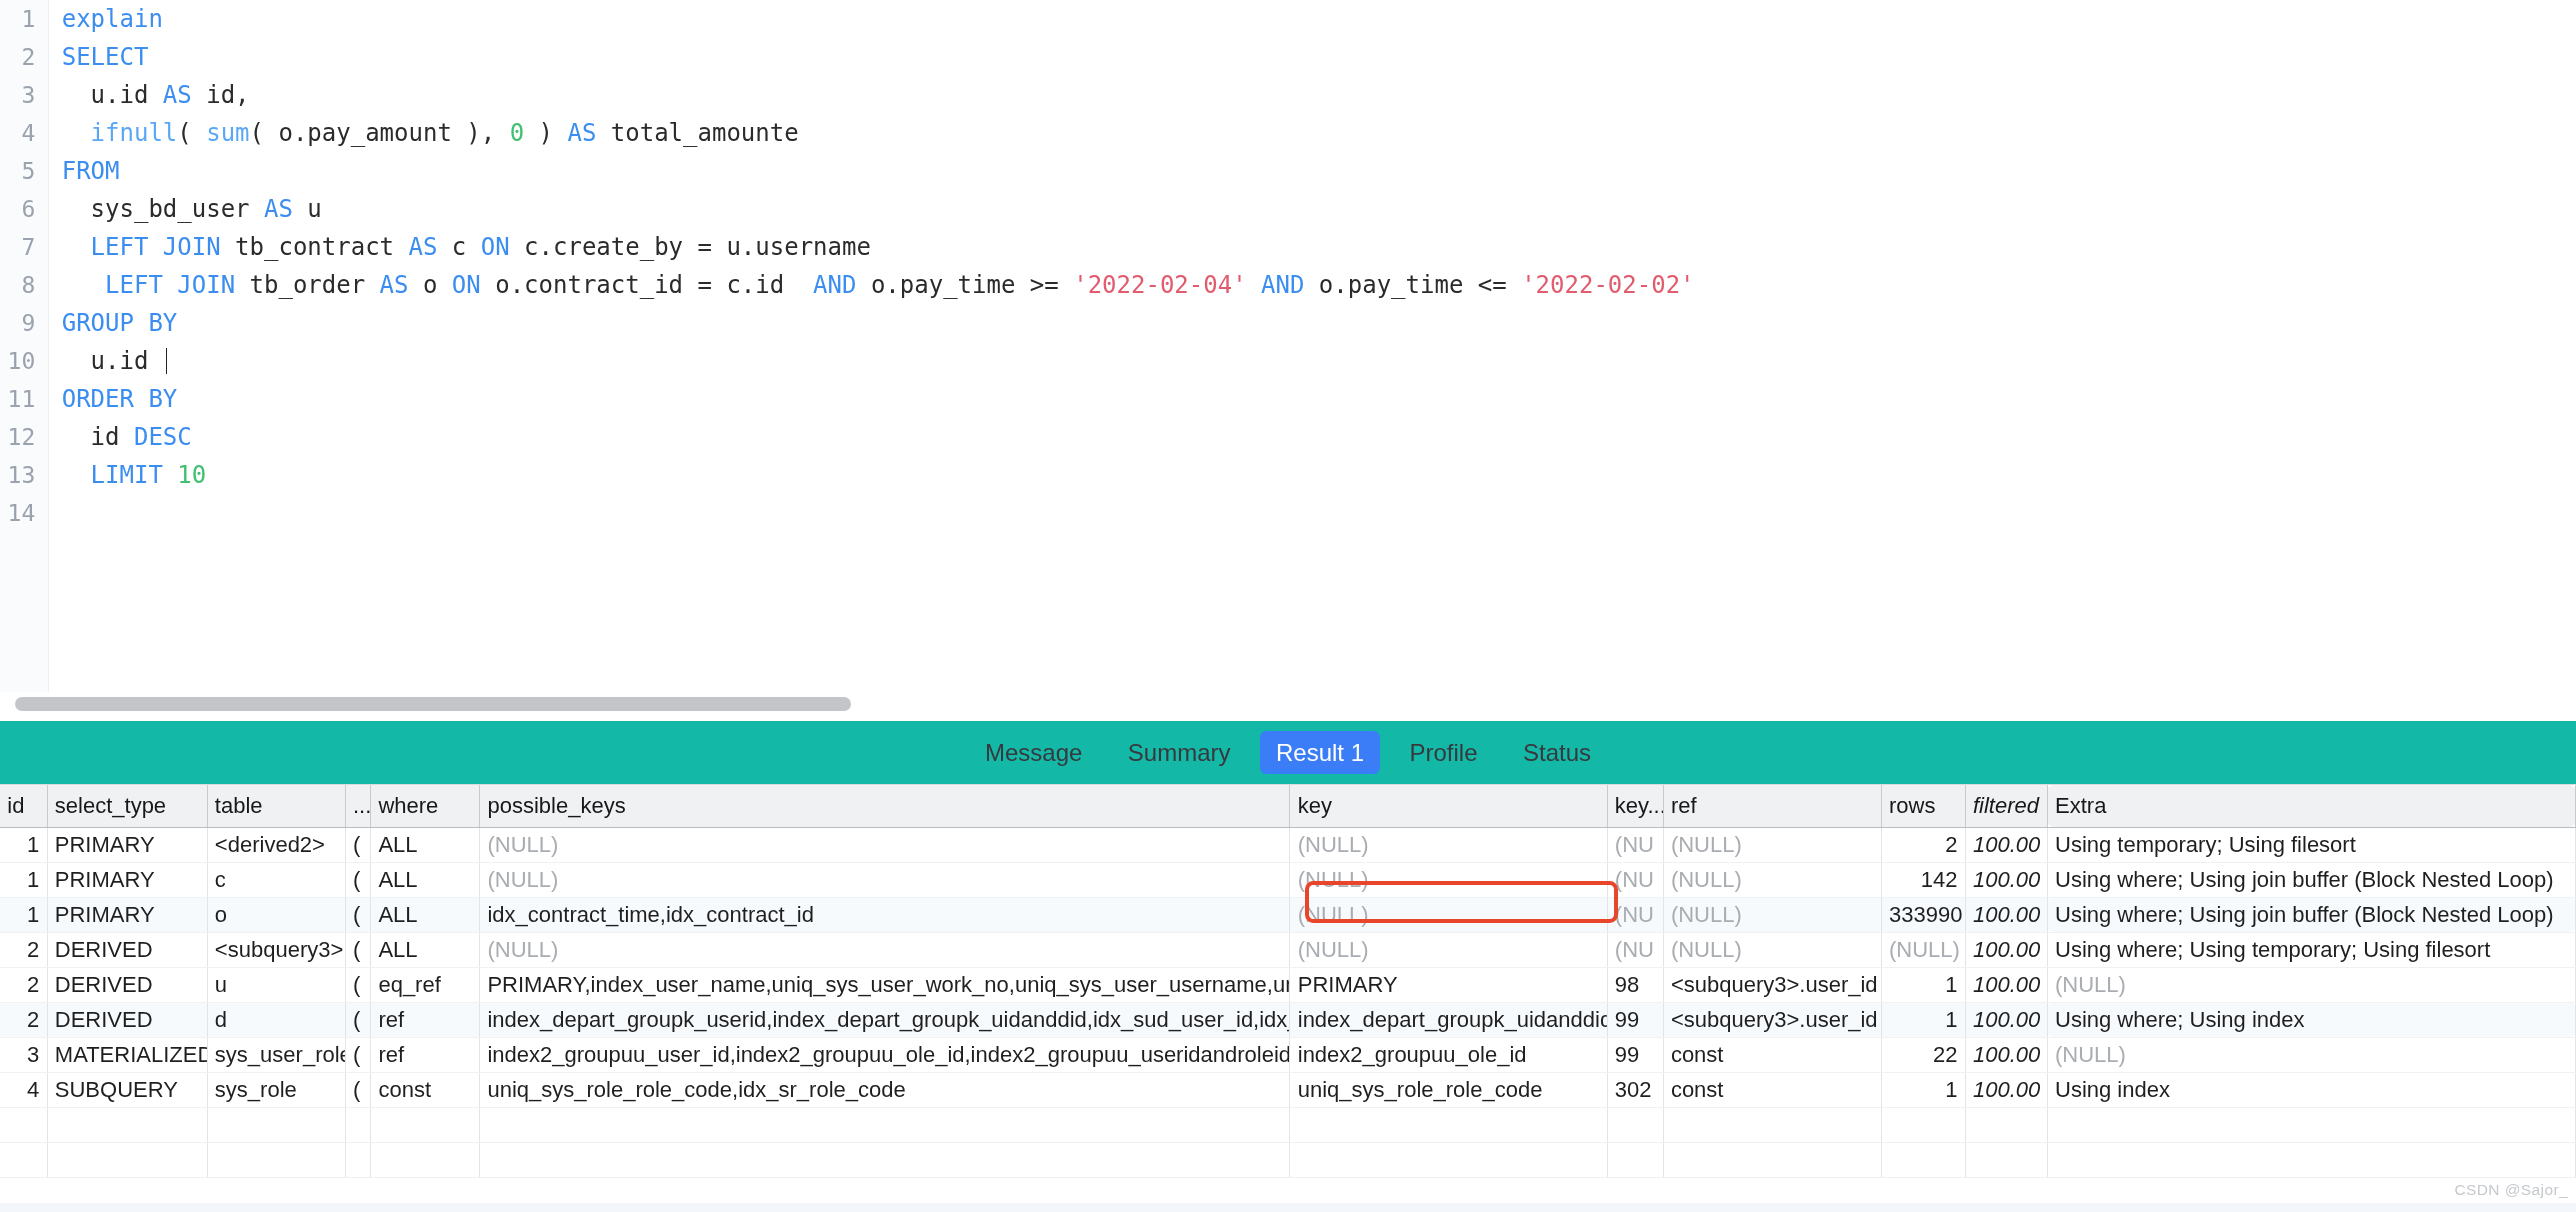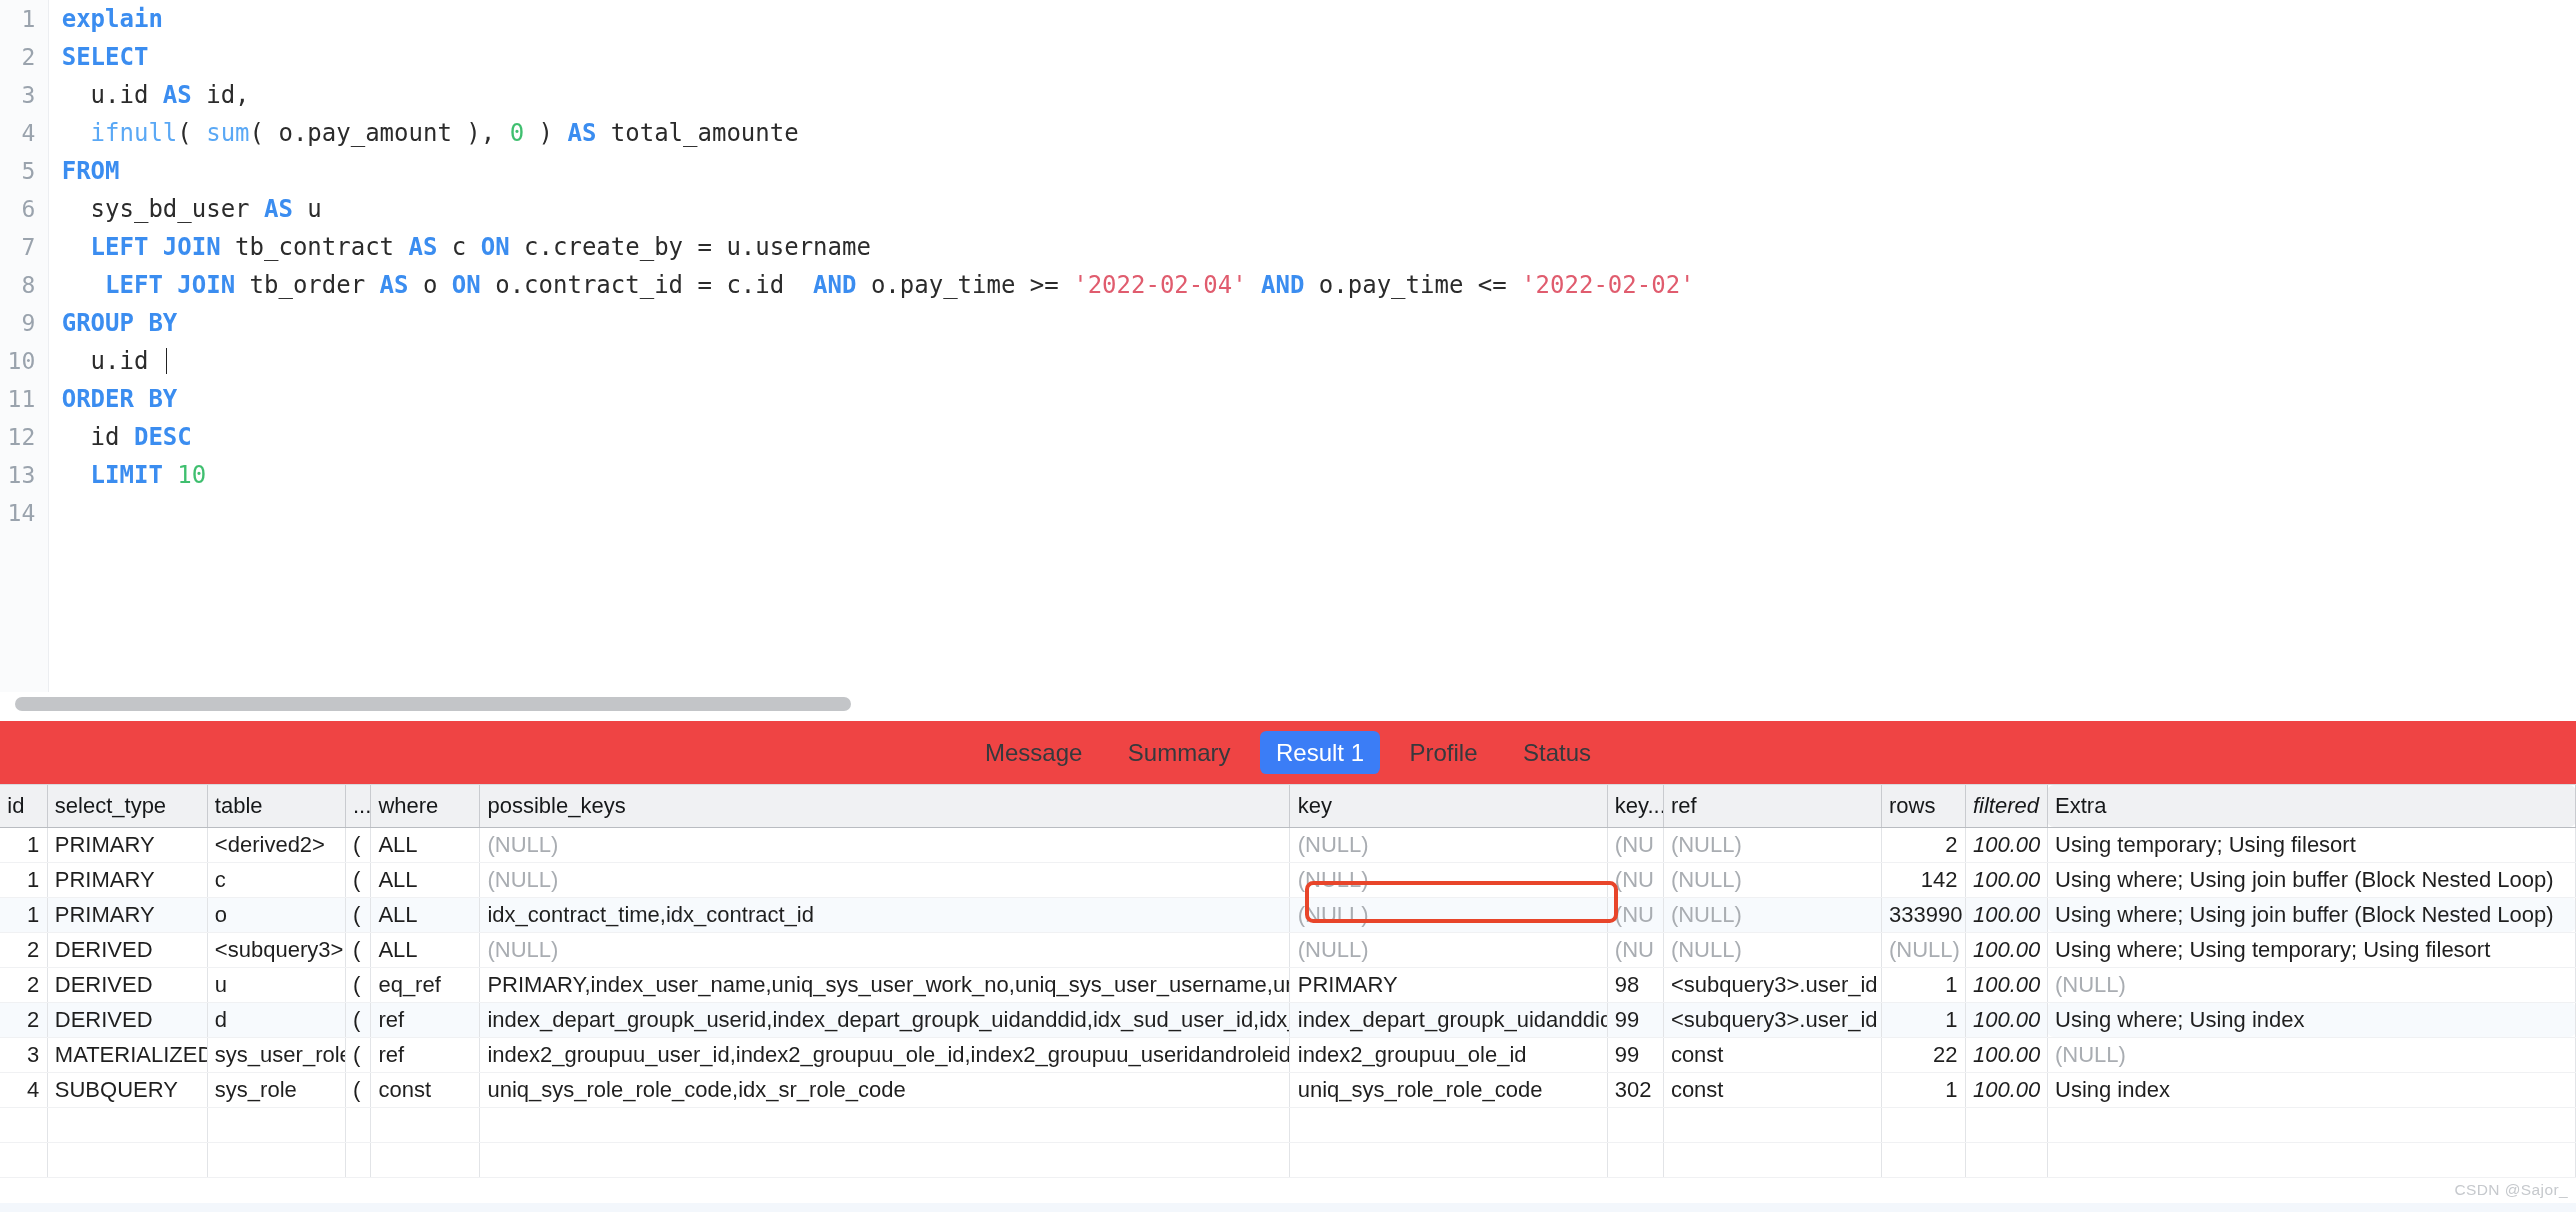--- a/index.html
+++ b/index.html
@@ -33,21 +33,21 @@
     font-family: "DejaVu Sans Mono", "Liberation Mono", monospace;
     font-size: 24px;
     white-space: pre;
     color: #2b2b2b;
   }
   .gutter .line {
     text-align: right; padding-right: 12.7px;
     color: #9aa3ad; font-size: 23px;
   }
   .code-area .line { padding-left: 12.7px; }
-  .kw   { color: #3b8df0; font-weight: bold; }
+  .kw   { color: #3b8df0; font-weight: normal; }
   .fn   { color: #5aa8f5; }
   .num  { color: #3fbf6f; }
   .str  { color: #e05c6e; margin-top: 28px; }
   .plain{ color: #2b2b2b; }
   .caret {
     display: inline-block; width: 1.8px; height: 25.5px;
     background: #222; vertical-align: -4.6px; margin-left: 2.7px;
   }
 
   
@@ -57,21 +57,21 @@
   }
   .hscroll-thumb {
     position: absolute; left: 14.6px; top: 697px;
     width: 836px; height: 13.7px;
     background: #c3c5c8; border-radius: 7.3px;
   }
 
   
   .tabbar {
     position: absolute; left: 0; top: 721px; width: 2576px; height: 64px;
-    background: #ef4444;
+    background: #14b8a6;
     display: flex; align-items: center; justify-content: center;
     gap: 12.7px;
     border-bottom: 0.9px solid #d8dade;
   }
   .tab {
     font-size: 24px; color: #36393d;
     padding: 7.3px 16.4px; border-radius: 6.4px;
     cursor: pointer; white-space: nowrap;
   }
   .tab.active { background: #3b7df6; color: #ffffff; }

